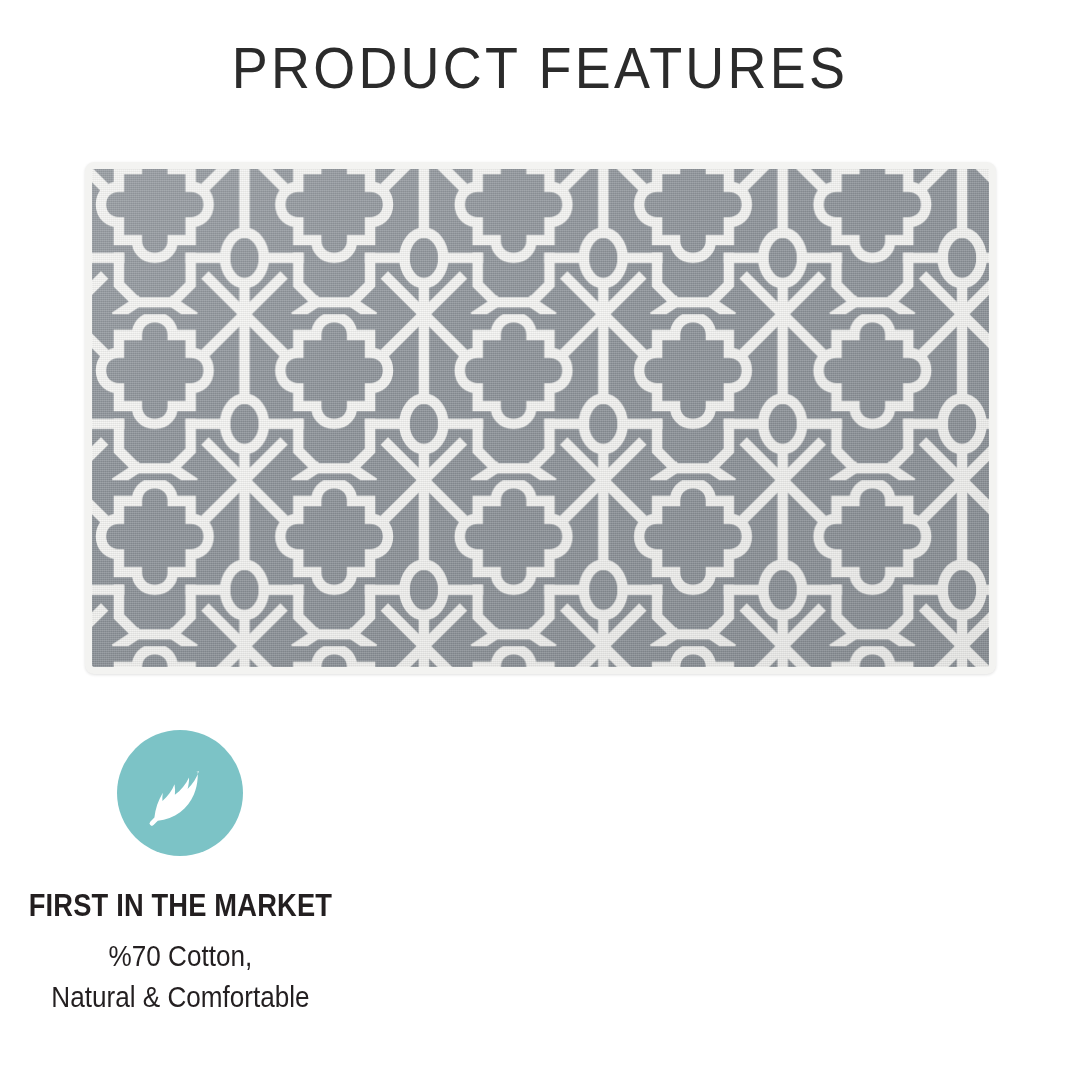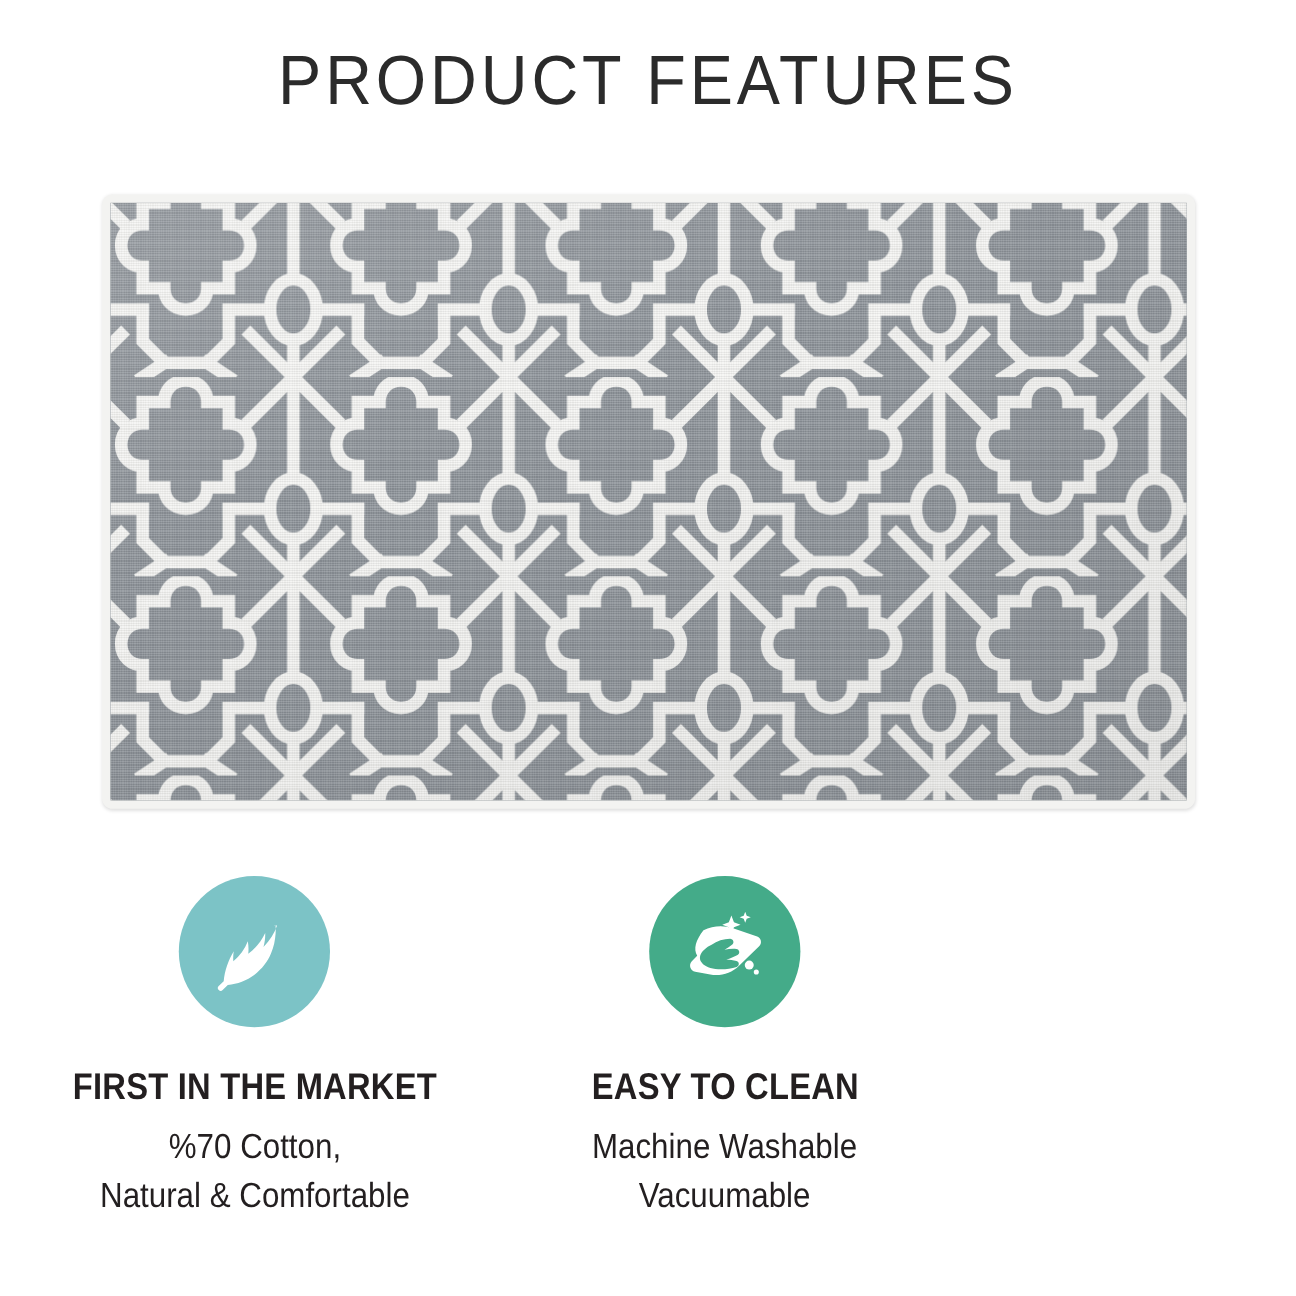--- a/index.html
+++ b/index.html
@@ -84,21 +84,20 @@
     top: 730px;
     width: 1080px;
     display: flex;
     align-items: flex-start;
   }
   .feature {
     width: 360px;
     display: flex;
     flex-direction: column;
     align-items: center;
-    padding-left: 32px;
   }
   .icon-badge {
     width: 126px;
     height: 126px;
     border-radius: 50%;
     display: flex;
     align-items: center;
     justify-content: center;
     position: relative;
   }
@@ -211,51 +210,14 @@
       </svg>
     </div>
     <div class="feature-heading">FIRST IN THE MARKET</div>
     <div class="feature-body">
       <span>%70 Cotton,</span>
       <span>Natural &amp; Comfortable</span>
     </div>
   </div>
 
 
-  <div class="feature">
-    <div class="icon-badge" style="color:#44ab89;background:#44ab89;">
-      <svg width="80" height="80" viewBox="0 0 64 64">
-        <g fill="#ffffff">
-
-          <path d="M17.8 17.8 C 24 14.6 31 14.2 37.5 16.4
-                   L 53.6 22 C 56.3 23 57 26.5 54.9 28.5
-                   L 41.5 41.4 C 36.4 46.4 29.2 48.6 22.3 47.3
-                   L 12.3 45.4 C 9 44.8 7.7 40.8 10 38.4
-                   L 13.6 34.7 C 10.9 30.2 12.7 24.3 17.8 17.8 Z"></path>
-
-          <path fill="#44ab89" d="M23.2 27.5
-                   c3.6-2.6 8-4.1 12.3-4.1 c2.1 0 3.1 2.6 1.5 3.9
-                   c-1.5 1.2-3.3 2.4-5.2 3.4 c2.6-.5 5.3-.7 7.9-.5
-                   c2.1.2 2.7 3 .8 4 c-2.3 1.2-4.9 2.3-7.5 3.1
-                   c2.3.1 4.6.4 6.8 1 c2 .5 2.1 3.3.1 3.9
-                   c-4.6 1.5-9.5 2-14.2 1.4 c-4.7-.6-8.2-2.5-9.6-5
-                   c-1.4-2.5-.5-5.6 2.2-7.9 c1.5-1.3 3.2-2.4 4.9-3.2 Z"></path>
-
-          <path d="M36.4 8.0 l1.7 4.4 l4.4 1.7 l-4.4 1.7 l-1.7 4.4
-                   l-1.7-4.4 l-4.4-1.7 l4.4-1.7 Z"></path>
-          <path d="M45.6 5.4 l1.0 2.7 l2.7 1.0 l-2.7 1.0 l-1.0 2.7
-                   l-1.0-2.7 l-2.7-1.0 l2.7-1.0 Z"></path>
-          <path d="M29.4 15.0 l0.8 2.1 l2.1 0.8 l-2.1 0.8 l-0.8 2.1
-                   l-0.8-2.1 l-2.1-0.8 l2.1-0.8 Z"></path>
-
-          <circle cx="48.3" cy="41.0" r="3.0"></circle>
-          <circle cx="53.0" cy="45.6" r="1.7"></circle>
-        </g>
-      </svg>
-    </div>
-    <div class="feature-heading">EASY TO CLEAN</div>
-    <div class="feature-body">
-      <span>Machine Washable</span>
-      <span>Vacuumable</span>
-    </div>
-  </div>
 
 </div>
 
 </body></html>

